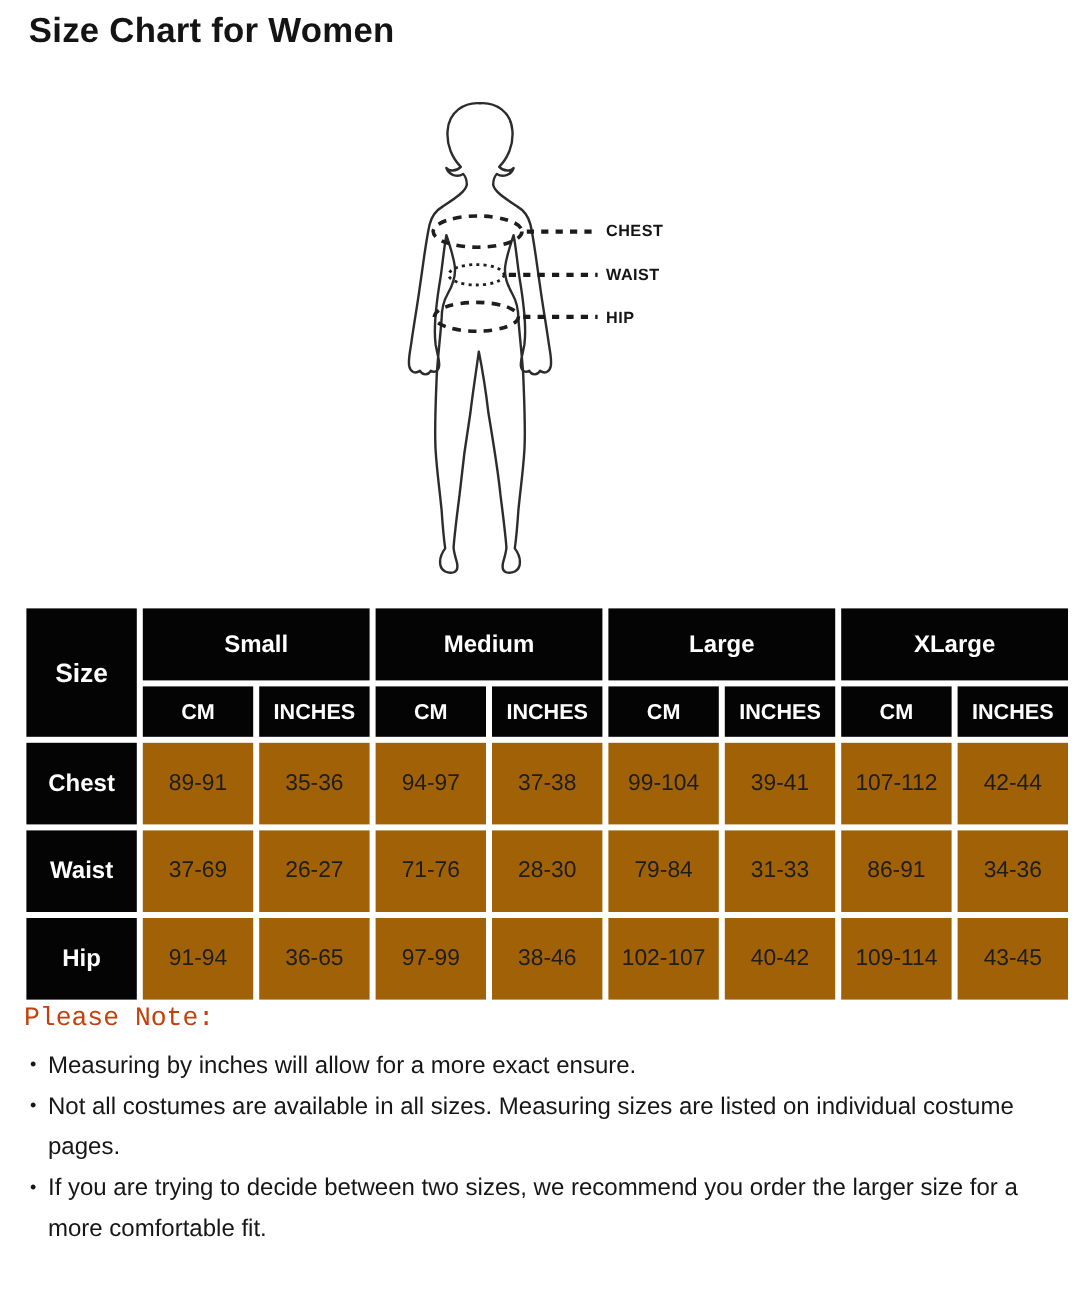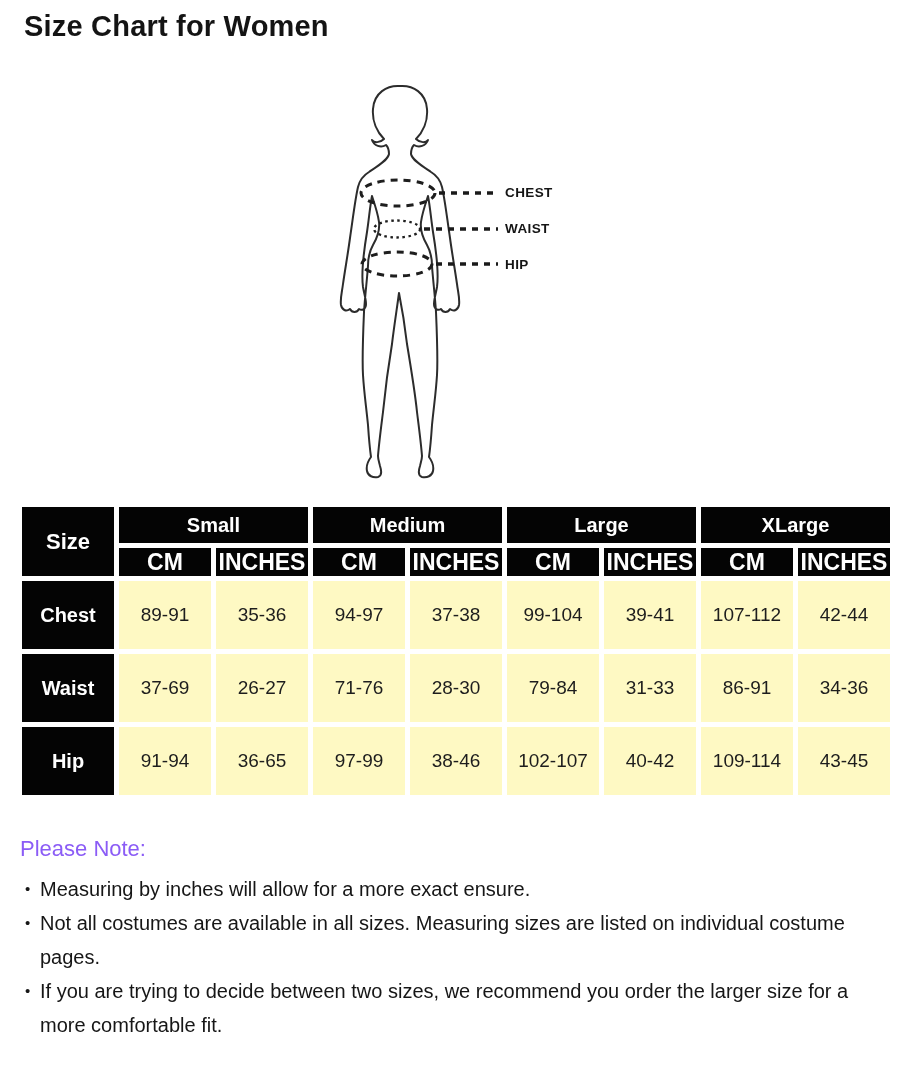--- a/index.html
+++ b/index.html
@@ -23,31 +23,31 @@
   
   table.size-table{
     position:absolute;left:17px;top:502px;width:878px;
     border-collapse:separate;border-spacing:5px;table-layout:fixed;
   }
   .size-table th,.size-table td{
     text-align:center;vertical-align:middle;padding:0;overflow:hidden;
   }
   .size-table thead th{background:#040404;color:#ffffff;font-weight:bold;}
   .size-table th.corner{font-size:22px;}
-  .size-table th.group{font-size:20px;height:36px;}
-  .size-table th.unit{font-size:23px;height:28px;}
+  .size-table th.group{font-size:20px;height:60px;}
+  .size-table th.unit{font-size:18px;height:42px;}
   .size-table tbody th{
     background:#040404;color:#ffffff;font-weight:bold;font-size:20px;height:68px;
   }
   .size-table tbody td{
-    background:#fef9c3;color:#1d1d1d;font-size:19px;height:68px;font-weight:normal;
+    background:#a16207;color:#1d1d1d;font-size:19px;height:68px;font-weight:normal;
   }
   
   .notes{position:absolute;left:18px;top:836px;width:860px;}
-  .notes-title{font-size:22px;color:#8b5cf6;margin:0 0 10px 2px;}
+  .notes-title{font-size:22px;color:#c2410c;margin:0 0 10px 2px;font-family:Liberation Mono, monospace;}
   .notes-list{list-style:none;margin:0;padding:0;font-size:20px;line-height:34px;color:#161616;width:858px;}
   .notes-list li{position:relative;padding-left:22px;}
   .notes-list li::before{
     content:"\2022";position:absolute;left:7px;top:0;font-size:15px;color:#161616;
   }
 </style>
 </head>
 <body>
 
 <h1 class="page-title">Size Chart for Women</h1>

